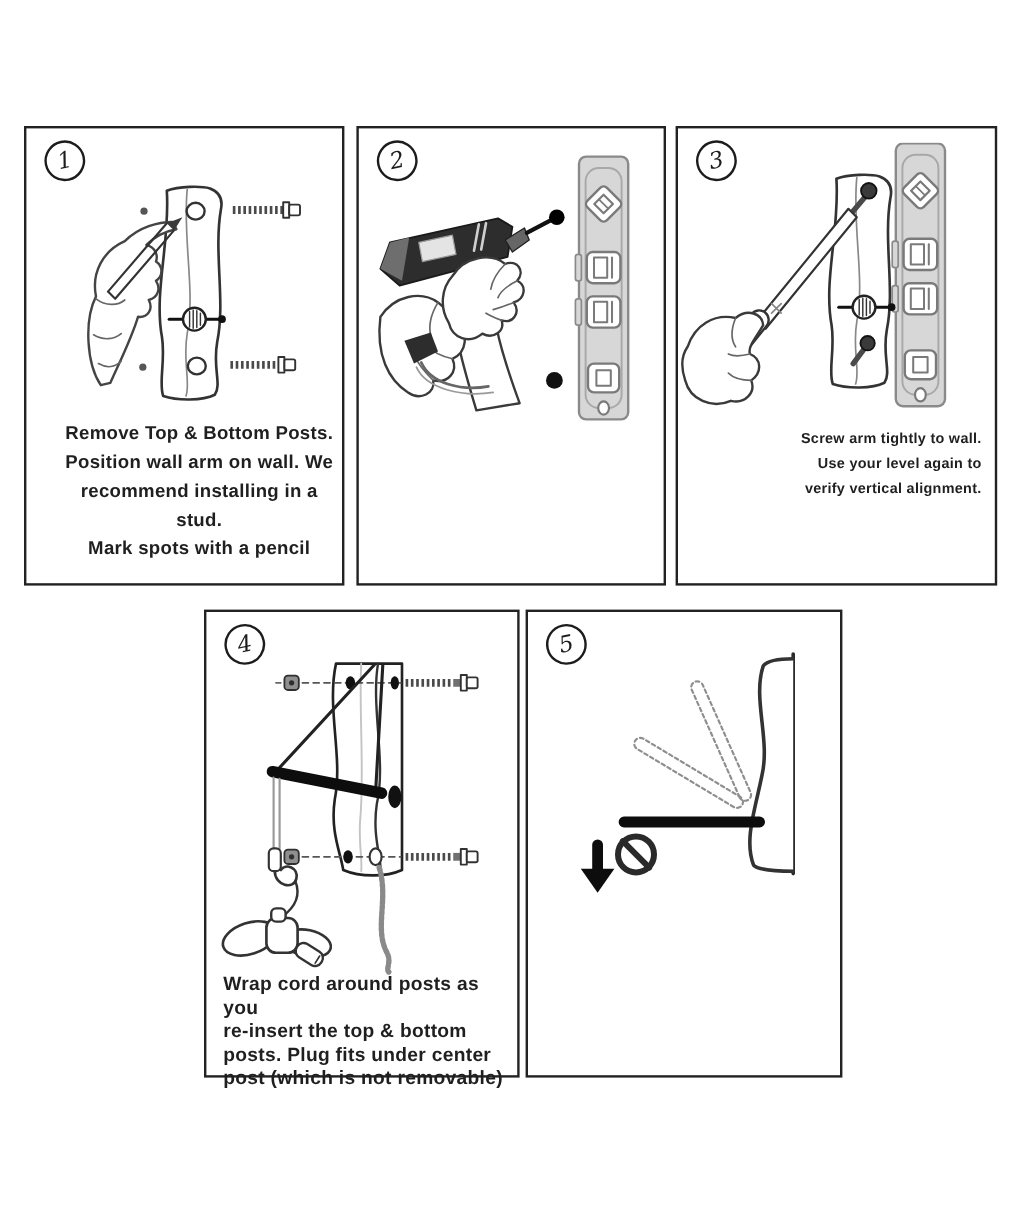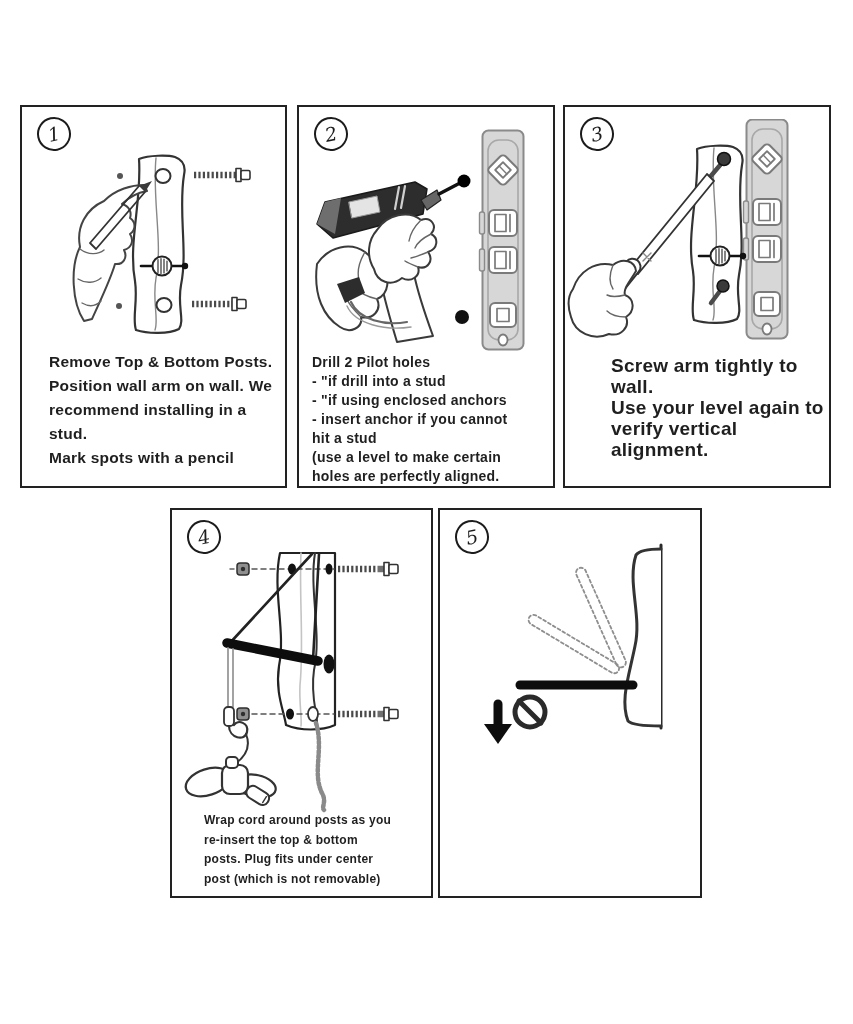--- a/index.html
+++ b/index.html
@@ -21,24 +21,24 @@
     border:2.2px solid #1c1c1c;border-radius:50%;
     display:flex;align-items:center;justify-content:center;
     transform:rotate(-12deg);
     font-family:"DejaVu Serif", serif;font-style:italic;
     font-size:19px;color:#1c1c1c;line-height:1;
   }
   .caption{
     position:absolute;margin:0;white-space:pre-line;
     font-weight:600;color:#1f1f1f;letter-spacing:0.25px;
   }
-  .c1{left:27px;top:243px;width:234px;font-size:15.5px;line-height:24px;}
+  .c1{left:27px;top:243px;width:234px;font-size:15.5px;line-height:24px;text-align:center;}
   .c2{left:13px;top:246px;width:238px;font-size:14px;line-height:19px;}
-  .c3{left:46px;top:248px;width:228px;font-size:19px;line-height:21px;}
-  .c4{left:32px;top:301px;width:236px;font-size:12px;line-height:19.5px;}
+  .c3{left:25px;top:248px;width:228px;font-size:12px;line-height:21px;text-align:right;}
+  .c4{left:14px;top:301px;width:236px;font-size:16px;line-height:19.5px;}
   .c5{left:21px;top:302px;width:236px;font-size:15px;line-height:19.5px;}
   svg.illus{position:absolute;stroke-linecap:round;stroke-linejoin:round;}
 </style>
 </head>
 <body>
 
 <section class="panel" id="panel1">
   <div class="badge">
     <span>1</span>
   </div>
@@ -132,27 +132,20 @@
     <g>
       <path d="M78,108 C88,92 110,88 122,98 C132,94 139,104 132,112 C140,116 139,127 129,130 C135,138 129,148 119,145 C122,154 112,161 103,156 C92,165 78,160 75,147 C67,134 69,118 78,108 Z" fill="#fff" stroke="#3a3a3a" stroke-width="2"></path>
       <path d="M122,98 C115,105 111,113 110,119 M132,112 C124,116 118,121 116,126 M129,130 C122,133 116,135 112,136 M119,145 C114,143 109,141 106,139" fill="none" stroke="#666" stroke-width="1.4"></path>
     </g>
     <g>
       <polygon points="38,162 60,155 66,171 46,181" fill="#2d2d2d"></polygon>
       <path d="M52,180 C60,198 86,204 108,200" fill="none" stroke="#666" stroke-width="2.2"></path>
       <path d="M48,184 C56,202 86,209 112,205" fill="none" stroke="#999" stroke-width="1.4"></path>
     </g>
   </svg>
-  <p class="caption c2">Drill 2 Pilot holes
-- "if drill into a stud
-- "if using enclosed anchors
-- insert anchor if you cannot
-hit a stud
-(use a level to make certain
-holes are perfectly aligned.</p>
 </section>
 
 <section class="panel" id="panel3">
   <div class="badge">
     <span>3</span>
   </div>
   <svg class="illus" style="left:0;top:12px" width="268" height="232" viewBox="0 0 268 232">
     <g transform="translate(181,-2)">
       <rect x="0.5" y="2.5" width="41" height="219" rx="6" fill="#d7d7d7" stroke="#8a8a8a" stroke-width="2"></rect>
       <rect x="6" y="12" width="30" height="200" rx="11" fill="none" stroke="#a8a8a8" stroke-width="1.6"></rect>

